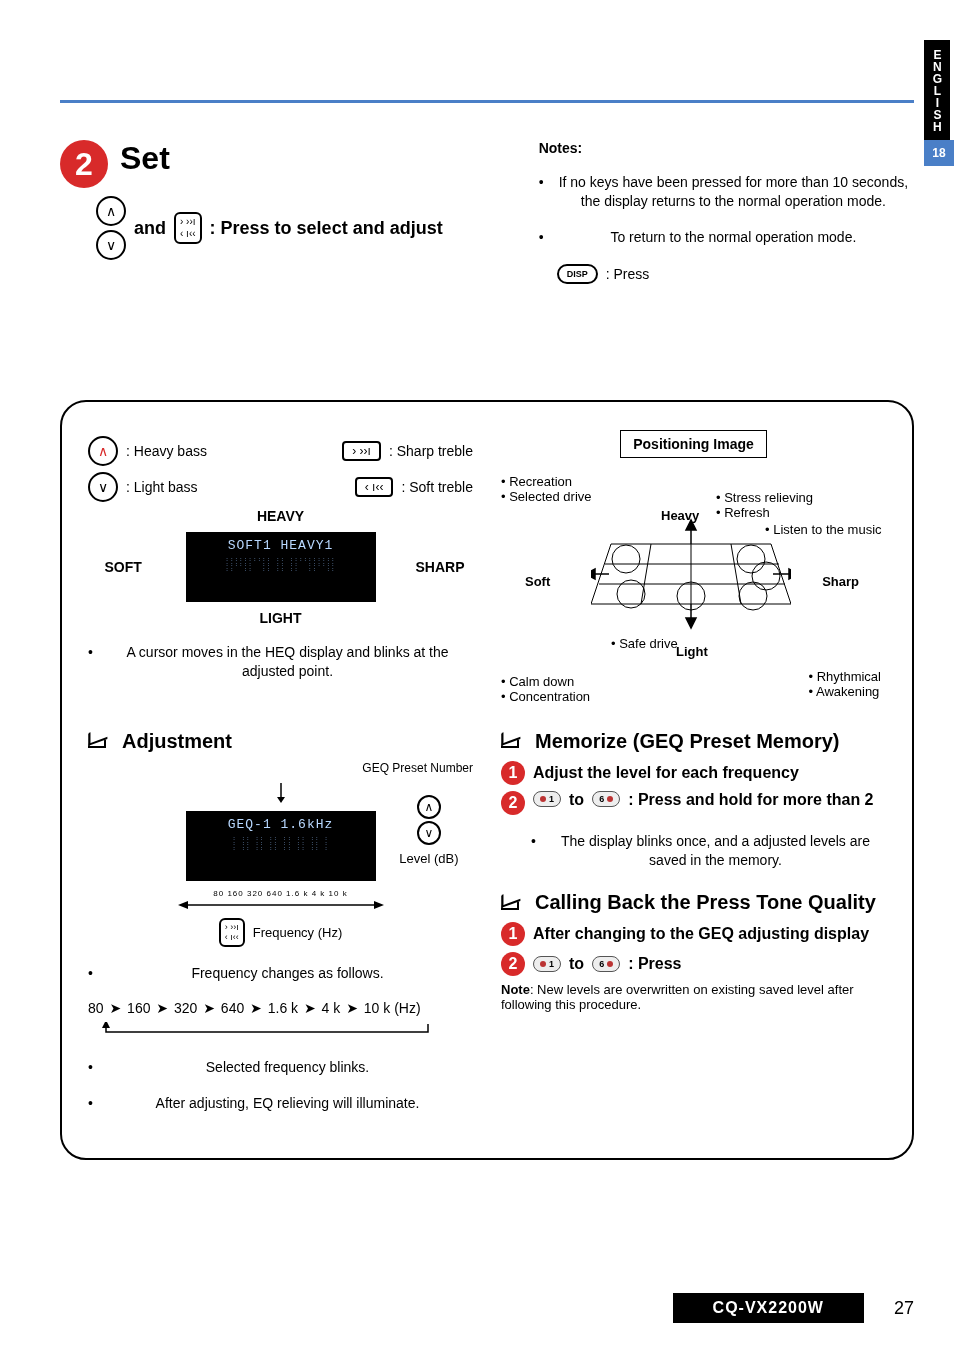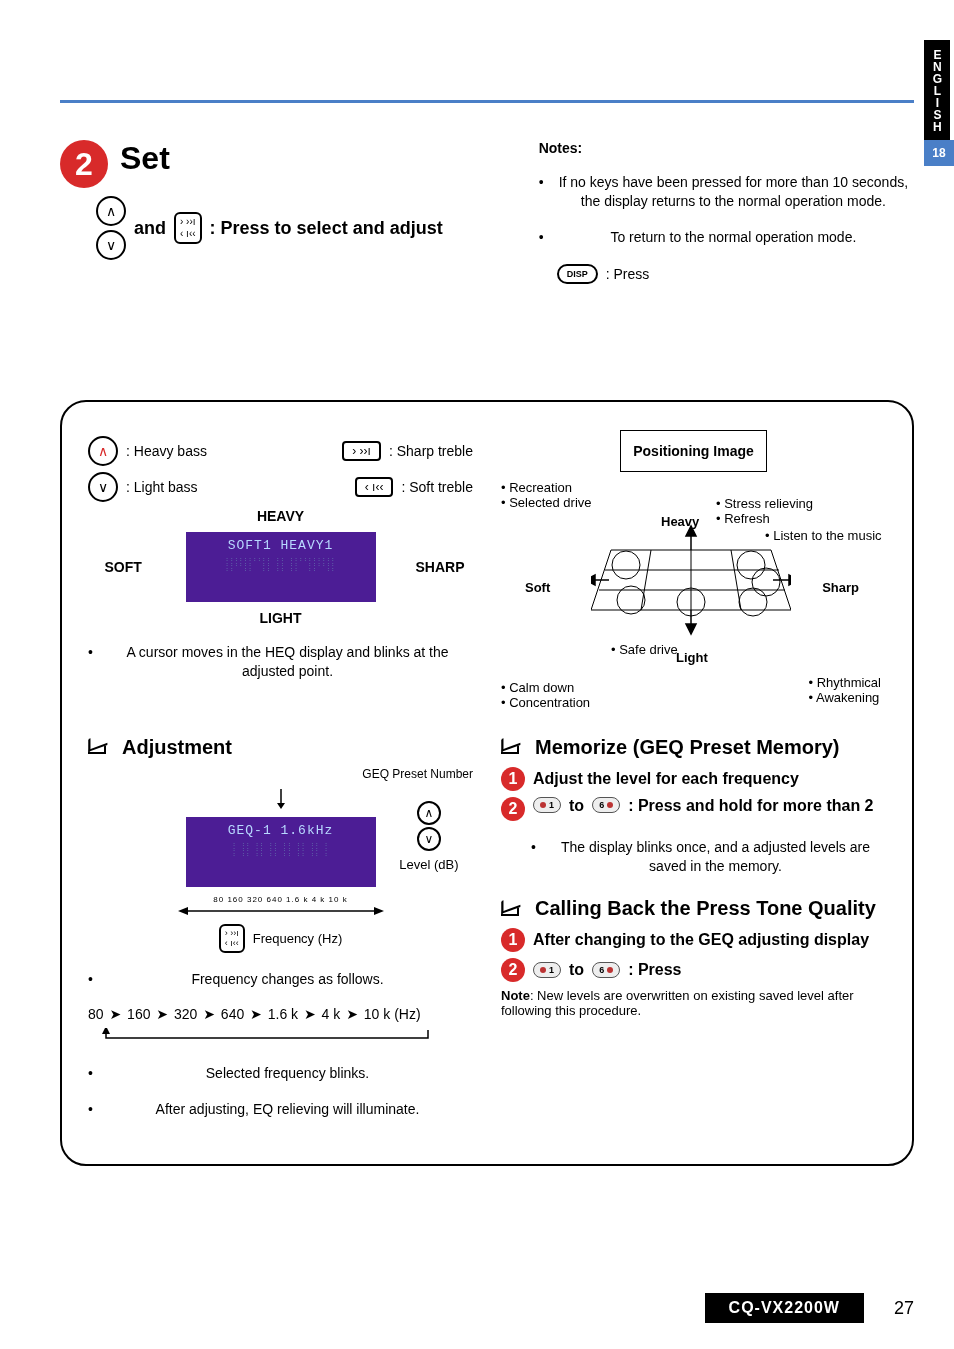--- a/index.html
+++ b/index.html
@@ -19,35 +19,35 @@
     .rect-btn { display: inline-block; border: 2px solid #000; border-radius: 4px; padding: 2px 8px; font-size: 12px; line-height: 1; }
     .rect-btn-pair { display: inline-flex; flex-direction: column; border: 2px solid #000; border-radius: 6px; padding: 2px 4px; font-size: 10px; line-height: 1.2; }
     .instr-line { display: flex; align-items: center; gap: 8px; margin: 6px 0; }
     .big-instr { font-size: 18px; font-weight: 800; }
     .notes-hdr { font-weight: bold; margin-bottom: 4px; }
     ul.bullets { list-style: none; padding-left: 0; }
     ul.bullets > li { position: relative; padding-left: 14px; margin: 17px 0; line-height: 1.35; text-align: center; }
     ul.bullets > li::before { content: "•"; position: absolute; left: 0; font-size: 14px; }
     .disp-btn { display: inline-flex; align-items: center; justify-content: center; border: 2px solid #000; border-radius: 12px; padding: 3px 8px; font-size: 9px; font-weight: bold; }
     .big-box { border: 2px solid #000; border-radius: 26px; padding: 28px 26px; margin-top: 110px; }
-    .display-mock { background: #4c1d95; color: #9ad; width: 190px; height: 70px; font-family: "Courier New", monospace; font-size: 12px; padding: 6px; margin: 8px auto; position: relative; }
+    .display-mock { background: #000000; color: #9ad; width: 190px; height: 70px; font-family: "Courier New", monospace; font-size: 12px; padding: 6px; margin: 8px auto; position: relative; }
     .display-mock .disp-txt { font-family: "Courier New", monospace; font-size: 13px; letter-spacing: 1px; color: #b8d8ff; text-align: center; }
     .display-mock .dots { font-size: 6px; letter-spacing: 1px; color: #6a8ab5; line-height: 0.9; margin-top: 4px; white-space: pre; text-align: center; }
     .heq-wrap { text-align: center; position: relative; width: 340px; margin: 0 auto; }
     .heq-label { font-weight: bold; font-size: 14px; }
     .heq-side { position: absolute; top: 50%; transform: translateY(-50%); font-weight: bold; }
-    .pos-box { border: 1.5px solid #000; padding: 12px 12px; font-weight: bold; display: inline-block; }
+    .pos-box { border: 1.5px solid #000; padding: 5px 12px; font-weight: bold; display: inline-block; margin-bottom: 8px; }
     .pos-grid-wrap { position: relative; width: 380px; height: 230px; margin-top: 8px; }
     .pos-grid { position: absolute; left: 90px; top: 40px; width: 200px; height: 120px; }
     .pos-label { position: absolute; font-size: 13px; }
     .section-hdr { font-size: 20px; font-weight: 800; margin: 8px 0 8px 0; display: flex; align-items: center; gap: 16px; }
     .checkbox-icon { display: inline-block; width: 18px; height: 14px; border: 2px solid #000; position: relative; }
     .checkbox-icon::after { content: ""; position: absolute; left: -2px; top: -6px; width: 18px; height: 10px; border-left: 2px solid #000; border-bottom: 2px solid #000; transform: rotate(-20deg) skewX(-20deg); background: #fff; }
     .footer-bar { position: absolute; bottom: 26px; right: 40px; display: flex; align-items: center; gap: 30px; }
-    .model-pill { background: #000; color: #fff; font-weight: 800; padding: 6px 24px; font-size: 16px; letter-spacing: 1px; }
+    .model-pill { background: #000; color: #fff; font-weight: 800; padding: 6px 40px; font-size: 16px; letter-spacing: 1px; }
     .pagenum { font-size: 18px; }
     .small { font-size: 13px; }
     .inline-preset { display: inline-flex; align-items: center; border: 1px solid #555; border-radius: 10px; background: #eee; padding: 0 6px; height: 16px; font-size: 9px; gap: 3px; }
     .inline-preset .dot { width: 6px; height: 6px; border-radius: 50%; background: #b33; display: inline-block; }
     .sub-row { display: flex; gap: 28px; }
     .sub-col { flex: 1; }
     .lower-row { display: flex; gap: 28px; margin-top: 18px; }
     .freq-chain { font-size: 14px; margin: 6px 0; }
     .freq-chain .arr { font-size: 14px; padding: 0 2px; }
     .adjust-diag { position: relative; width: 260px; margin: 8px auto 4px auto; }

